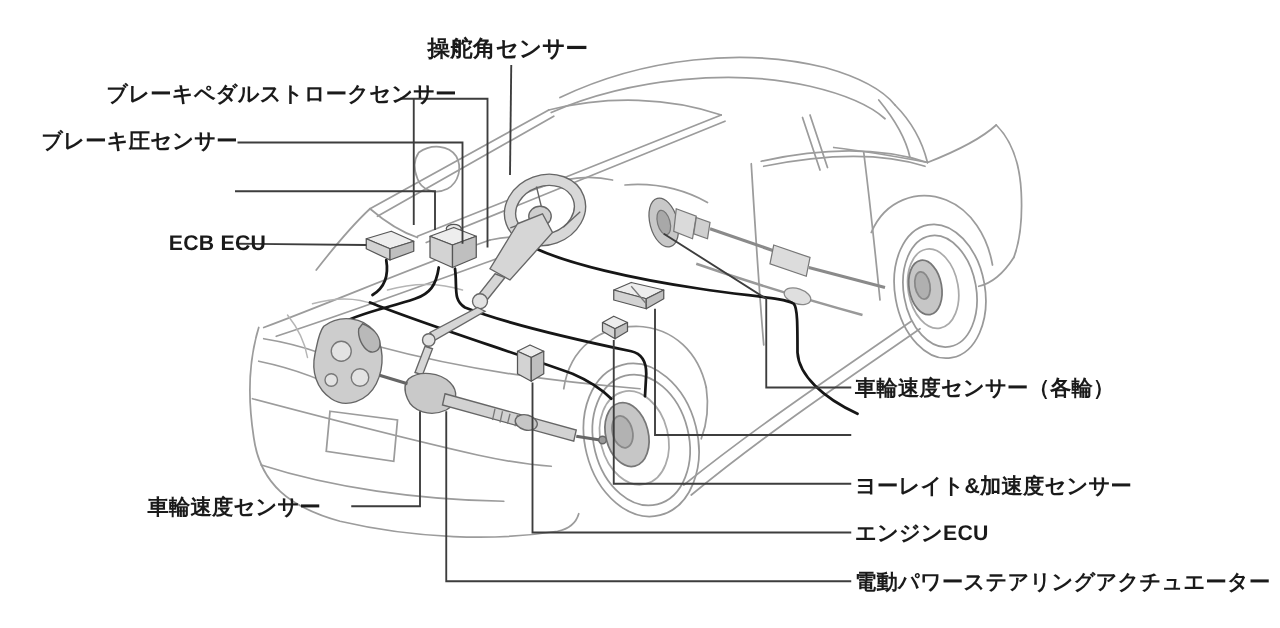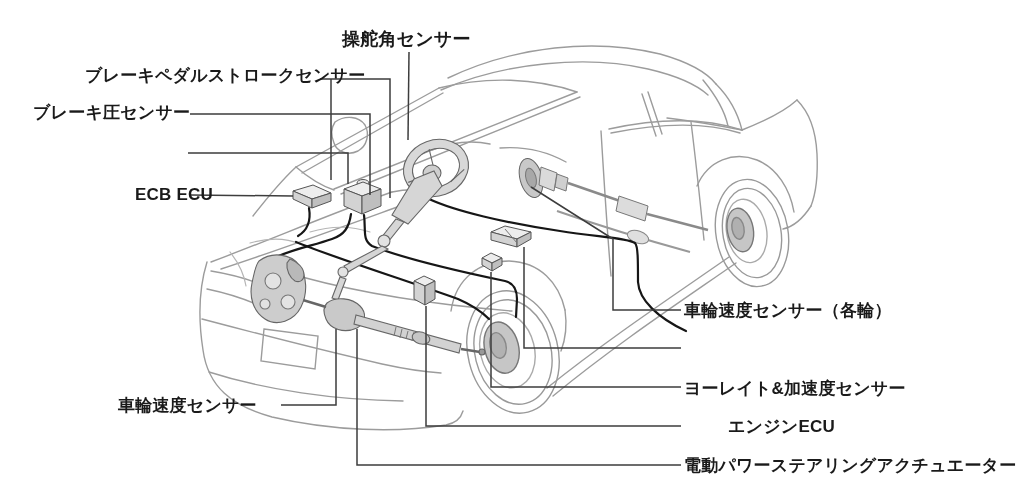--- a/index.html
+++ b/index.html
@@ -203,16 +203,16 @@
     </g>
   </svg>
 
   <div class="label lbl-big" style="left:342px; top:29px;">操舵角センサー</div>
   <div class="label" style="left:48px;  top:65px;margin-left:37px;">ブレーキペダルストロークセンサー</div>
   <div class="label" style="left:33px;  top:102px;">ブレーキ圧センサー</div>
   <div class="label" style="left:100px; top:184px;margin-left:35px;">ECB ECU</div>
   <div class="label" style="left:118px; top:395px;">車輪速度センサー</div>
   <div class="label" style="left:684px; top:300px;">車輪速度センサー（各輪）</div>
   <div class="label" style="left:684px; top:378px;">ヨーレイト&amp;加速度センサー</div>
-  <div class="label" style="left:684px; top:416px;margin-left:44px;">エンジンECU</div>
+  <div class="label" style="left:684px; top:416px;">エンジンECU</div>
   <div class="label" style="left:684px; top:455px;text-align:center;">電動パワーステアリングアクチュエーター</div>
 
 </div>
 
 </body></html>

